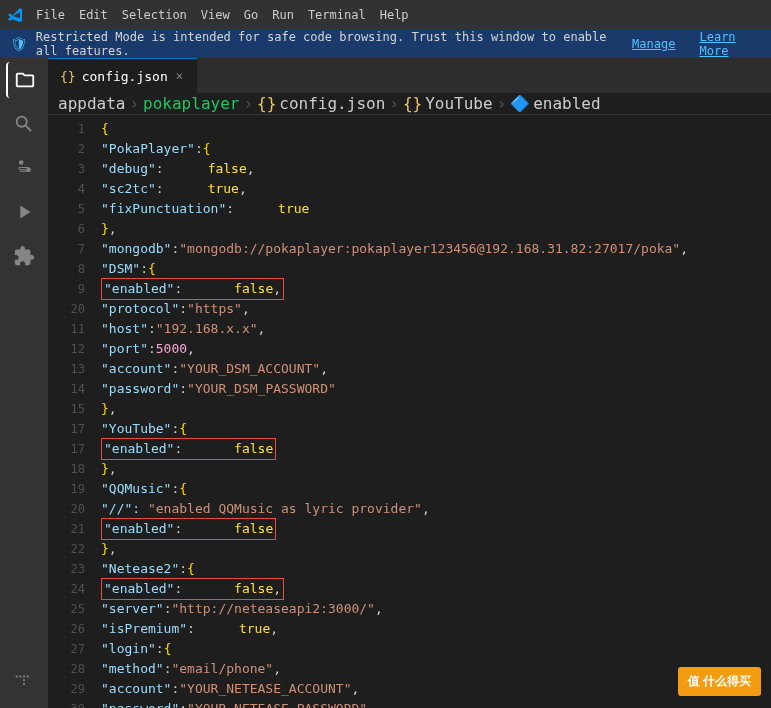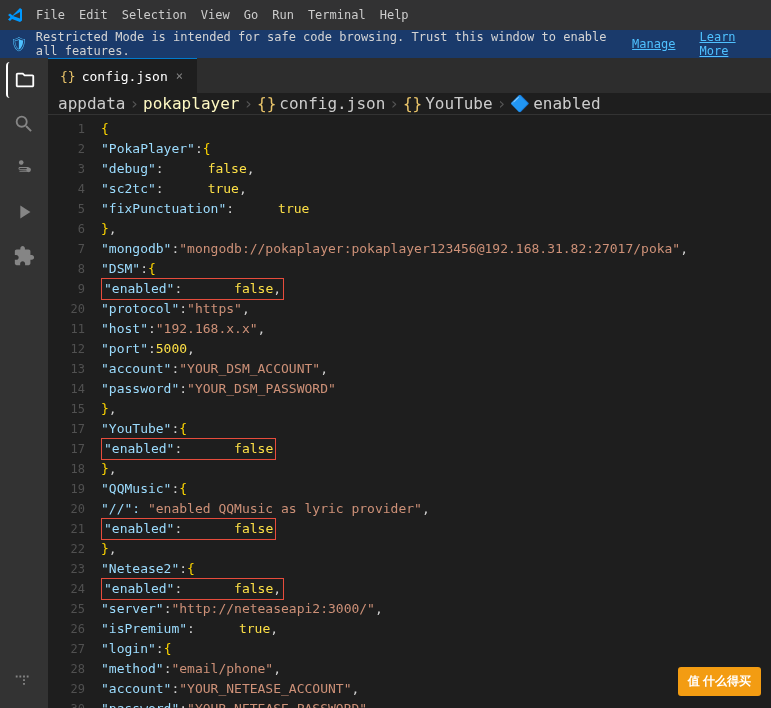--- a/index.html
+++ b/index.html
@@ -178,21 +178,21 @@
       align-items: center;
       white-space: pre;
       font-size: 13px;
     }
 
     
     .c-bracket { color: #ffd700; }
     .c-key { color: #9cdcfe; }
     .c-string { color: #ce9178; }
     .c-bool { color: #fde047; margin-left: 44px; }
-    .c-number { color: #fde047; }
+    .c-number { color: #f9a8d4; }
     .c-colon { color: #d4d4d4; }
     .c-comma { color: #d4d4d4; }
 
     
     .highlight-box {
       display: inline-block;
       border: 1.5px solid #e74c3c;
       padding: 0 2px;
       margin: 0;
       line-height: inherit;
@@ -281,21 +281,21 @@
       <div class="tab">
         <span class="tab-icon">{}</span>
         <span>config.json</span>
         <span class="tab-close">×</span>
       </div>
     </div>
 
     <div class="breadcrumb">
       <span style="color:#cccccc;">appdata</span>
       <span class="breadcrumb-sep">›</span>
-      <span style="color:#fef9c3;">pokaplayer</span>
+      <span style="color:#22c55e;">pokaplayer</span>
       <span class="breadcrumb-sep">›</span>
       <span style="color:#cccccc; display:flex; align-items:center; gap:3px;"><span style="color:#e9c46a;">{}</span> config.json</span>
       <span class="breadcrumb-sep">›</span>
       <span style="color:#cccccc; display:flex; align-items:center; gap:3px;"><span style="color:#e9c46a;">{}</span> YouTube</span>
       <span class="breadcrumb-sep">›</span>
       <span style="color:#cccccc; display:flex; align-items:center; gap:3px;"><span style="color:#4fc1ff;">🔷</span> enabled</span>
     </div>
 
     <div class="code-editor">
       <div class="line-numbers">

